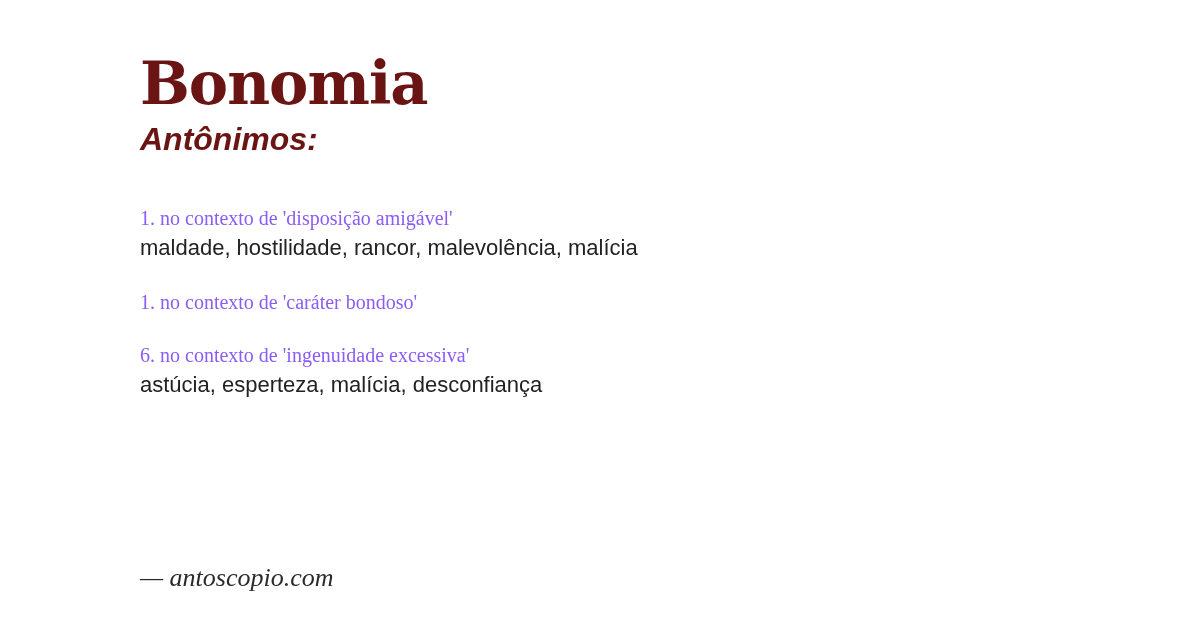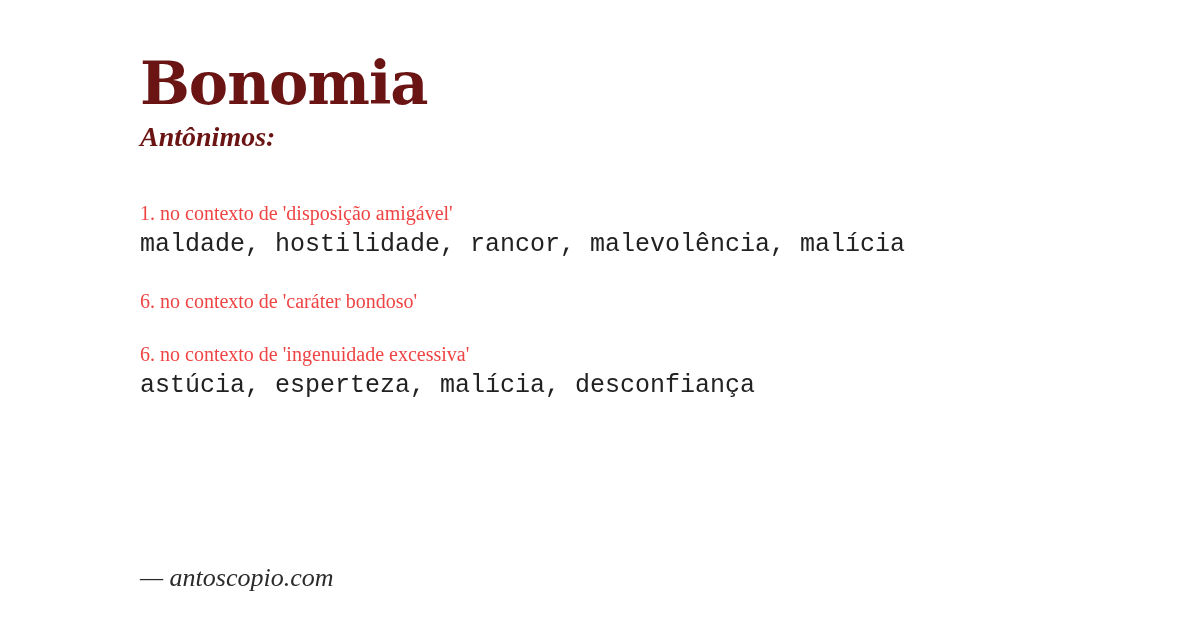--- a/index.html
+++ b/index.html
@@ -21,42 +21,42 @@
     margin: 0;
     font-family: "DejaVu Serif", "Liberation Serif", serif;
     font-weight: 700;
     font-size: 59px;
     line-height: 1.15;
     color: #6b1414;
     letter-spacing: -1px;
   }
   .section-label {
     margin: 2px 6px 0 0;
-    font-family: Liberation Serif, serif;
+    font-family: Liberation Sans, sans-serif;
     font-weight: 700;
     font-style: italic;
-    font-size: 28px;
+    font-size: 32px;
     line-height: 1.2;
     color: #6b1414;
   }
   .entries {
     margin-top: 48px;
   }
   .entry {
     margin-bottom: 28px;
   }
   .entry-context {
     font-family: "Liberation Serif", serif;
     font-size: 20px;
     line-height: 1.25;
-    color: #ef4444;
+    color: #8b5cf6;
   }
   .entry-antonyms {
-    font-family: Liberation Mono, monospace;
-    font-size: 25px;
+    font-family: Liberation Sans, sans-serif;
+    font-size: 22px;
     line-height: 1.25;
     color: #222222;
     margin-top: 3px;
   }
   .footer {
     position: absolute;
     left: 140px;
     top: 531px;
     font-family: "Liberation Serif", serif;
     font-style: italic;
@@ -75,21 +75,21 @@
   <h2 class="section-label">Antônimos:</h2>
 
   <div class="entries">
 
     <div class="entry">
       <div class="entry-context">1. no contexto de 'disposição amigável'</div>
       <div class="entry-antonyms">maldade, hostilidade, rancor, malevolência, malícia</div>
     </div>
 
     <div class="entry">
-      <div class="entry-context">6. no contexto de 'caráter bondoso'</div>
+      <div class="entry-context">1. no contexto de 'caráter bondoso'</div>
     </div>
 
     <div class="entry">
       <div class="entry-context">6. no contexto de 'ingenuidade excessiva'</div>
       <div class="entry-antonyms">astúcia, esperteza, malícia, desconfiança</div>
     </div>
 
   </div>
 
   <div class="footer">— antoscopio.com</div>

